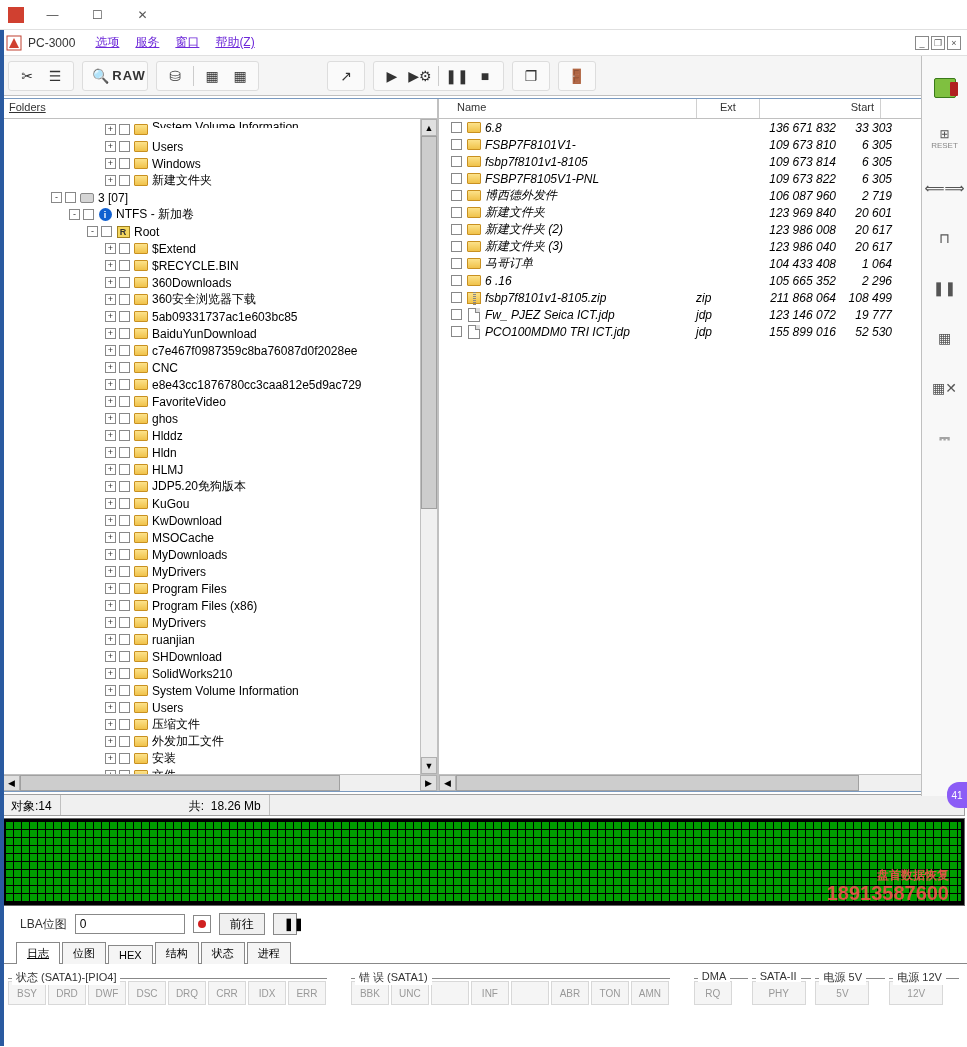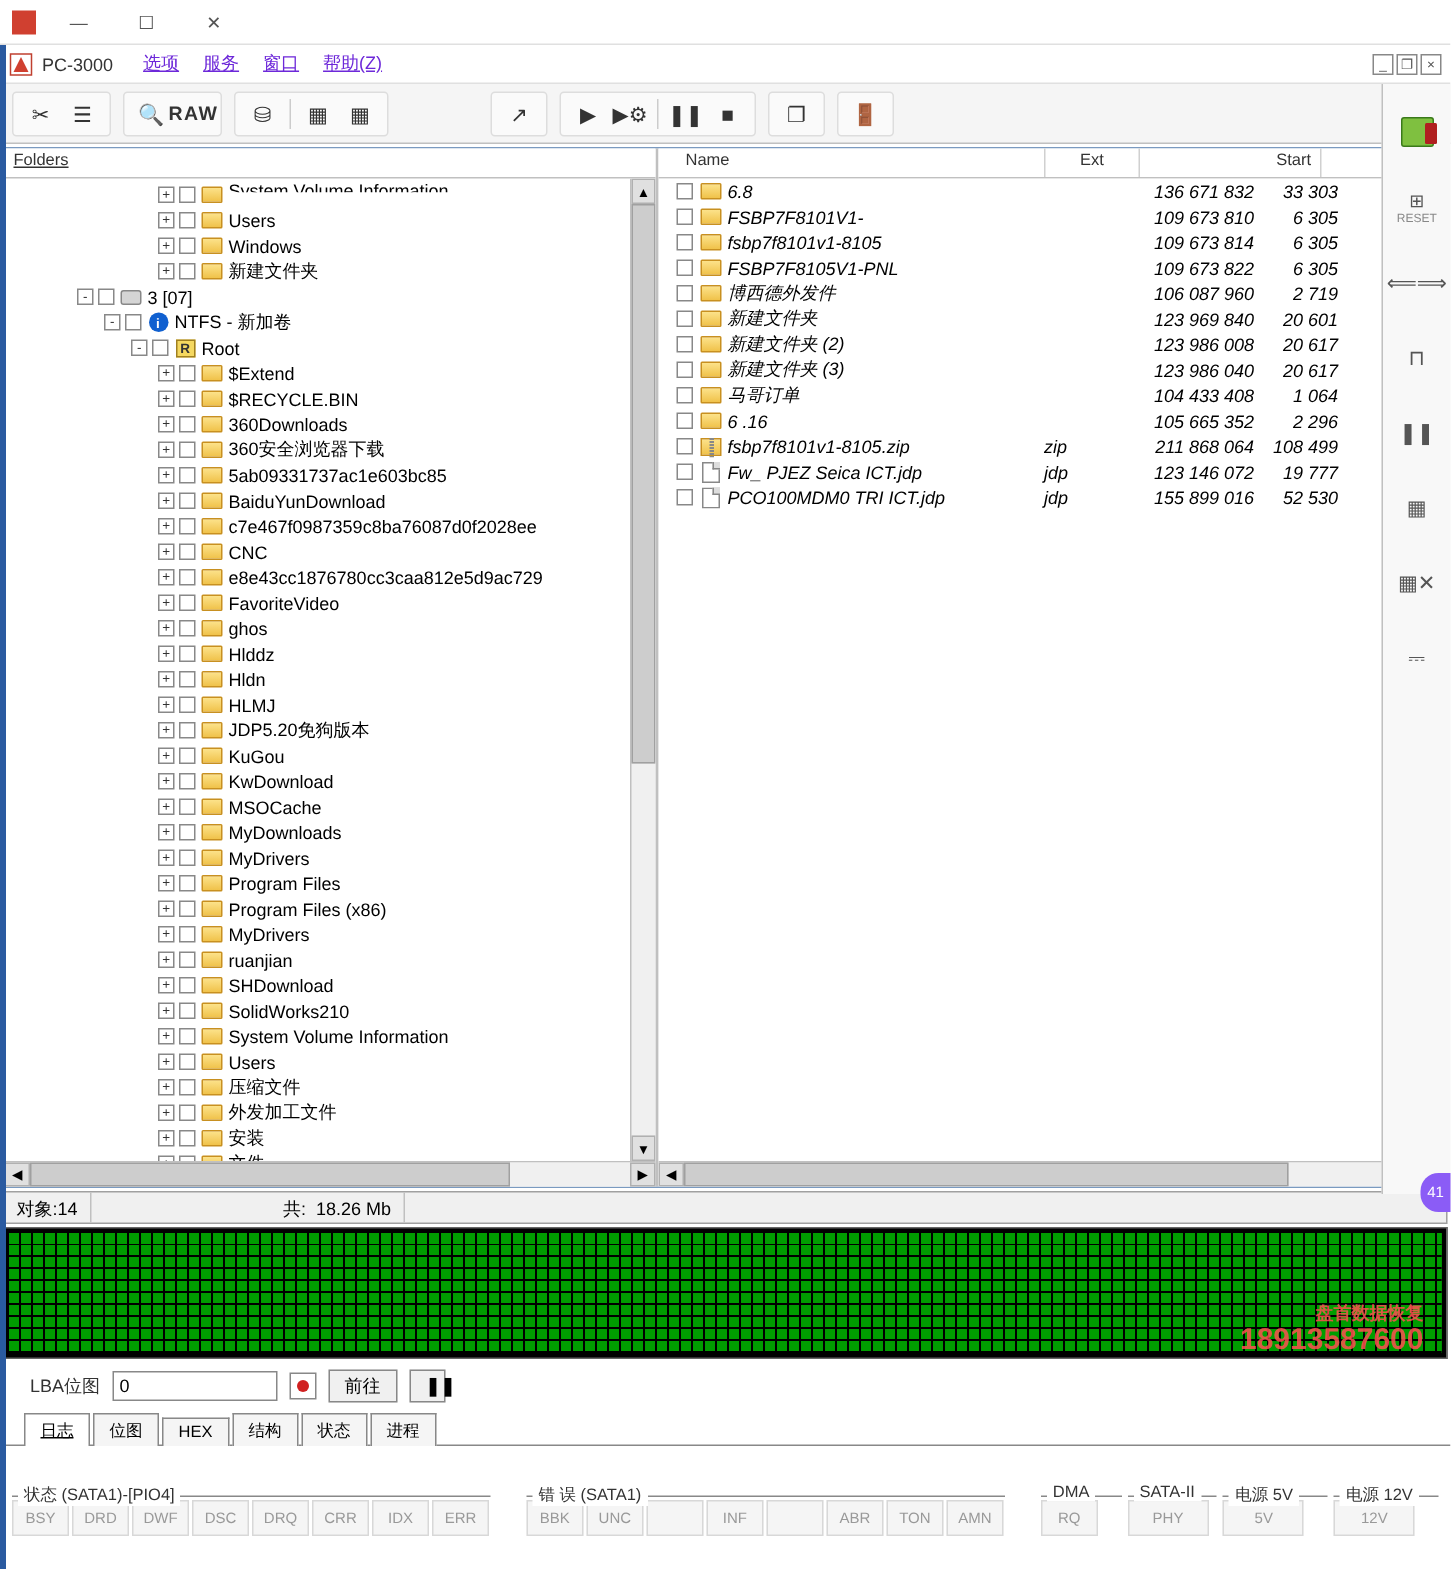--- a/index.html
+++ b/index.html
@@ -98,21 +98,21 @@
 .lba-ctrl button { height: 22px; padding: 0 10px; background: #f0f0f0; border: 1px solid #888; }
 .lba-ctrl .pause { width: 24px; font-weight: bold; }
 
 
 .bottom-tabs { height: 24px; display: flex; align-items: flex-end; padding-left: 16px; gap: 2px; border-bottom: 1px solid #888; }
 .bottom-tabs .tab { border: 1px solid #888; border-bottom: none; padding: 3px 10px; background: #f5f5f5; font-size: 11px; position: relative; top: 1px; }
 .bottom-tabs .tab.active { background: #fff; text-decoration: underline; }
 
 
 .hw-status { padding: 4px 8px 8px; }
-.hw-row { display: flex; gap: 4px; align-items: flex-end; margin-top: 19px; }
+.hw-row { display: flex; gap: 4px; align-items: flex-end; }
 .hw-group { border-top: 1px solid #888; margin-top: 10px; padding-top: 2px; position: relative; }
 .hw-group .grp-label { position: absolute; top: -9px; left: 4px; background: #fff; padding: 0 4px; font-size: 11px; color: #333; }
 .hw-cells { display: flex; gap: 2px; }
 .hw-cell { width: 38px; height: 24px; background: #f5f5f5; border: 1px solid #d8d8d8; display: flex; align-items: center; justify-content: center; font-size: 10px; color: #999; }
 .hw-cell.wide { width: 54px; }
 .hw-spacer { width: 16px; }
 
 
 .right-sidebar { position: absolute; right: 0; top: 56px; width: 46px; height: 740px; background: #f8f8f8; border-left: 1px solid #c0c0c0; display: flex; flex-direction: column; align-items: center; padding-top: 18px; gap: 22px; }
 .right-sidebar .sb-btn { width: 28px; height: 28px; display: flex; align-items: center; justify-content: center; color: #555; font-size: 14px; }

